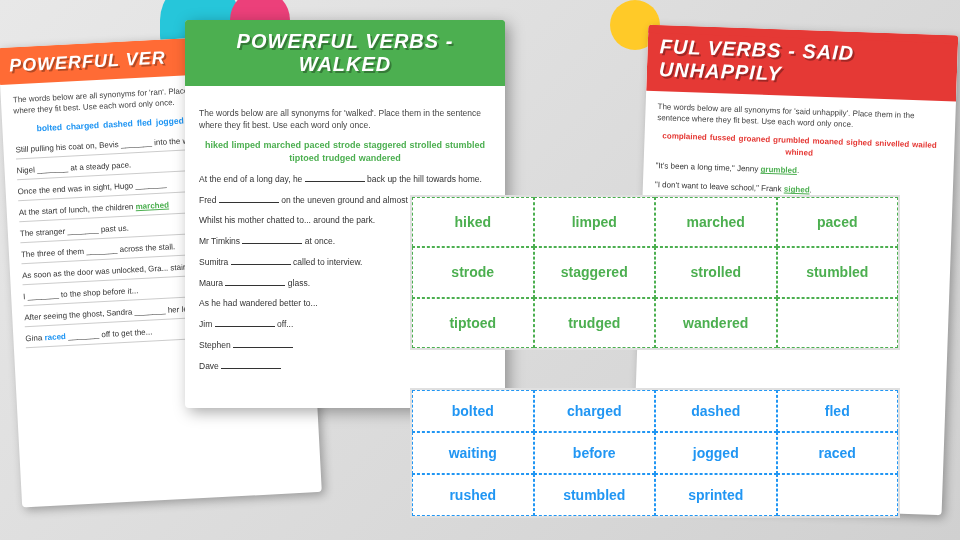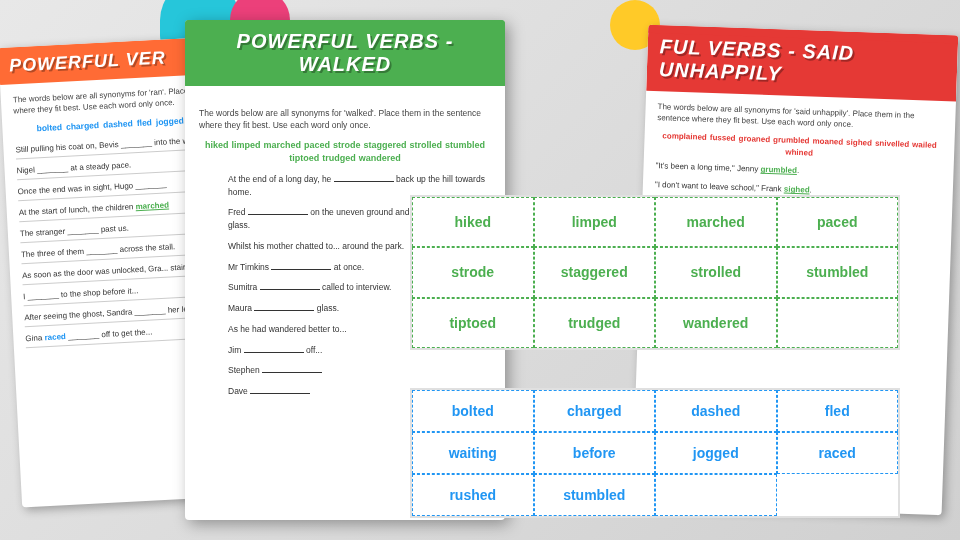--- a/index.html
+++ b/index.html
@@ -85,21 +85,21 @@
       border-bottom: 1px solid #ccc;
       padding-bottom: 2px;
     }
 
     
     .worksheet-middle {
       position: absolute;
       left: 185px;
       top: 20px;
       width: 320px;
-      height: 500px;
+      height: 388px;
       background: white;
       border-radius: 4px;
       box-shadow: 4px 4px 15px rgba(0,0,0,0.35);
       overflow: hidden;
       z-index: 2;
     }
 
     .ws-header-green {
       background: #4caf50;
       padding: 10px 12px;
@@ -141,21 +141,20 @@
       color: #4caf50;
       font-size: 9px;
       font-weight: bold;
     }
 
     .sentence-item {
       font-size: 8.5px;
       color: #333;
       margin-bottom: 8px;
       line-height: 1.5;
-      margin-left: 29px;
     }
 
     .blank-line {
       display: inline-block;
       width: 60px;
       border-bottom: 1px solid #333;
     }
 
     
     .worksheet-right {
@@ -439,16 +438,17 @@
     <div class="word-cell-ran">bolted</div>
     <div class="word-cell-ran">charged</div>
     <div class="word-cell-ran">dashed</div>
     <div class="word-cell-ran">fled</div>
     <div class="word-cell-ran">waiting</div>
     <div class="word-cell-ran">before</div>
     <div class="word-cell-ran">jogged</div>
     <div class="word-cell-ran">raced</div>
     <div class="word-cell-ran">rushed</div>
     <div class="word-cell-ran">stumbled</div>
+    <div class="word-cell-ran">sprinted</div>
     <div class="word-cell-ran"></div>
   </div>
 
 </div>
 
 </body></html>

